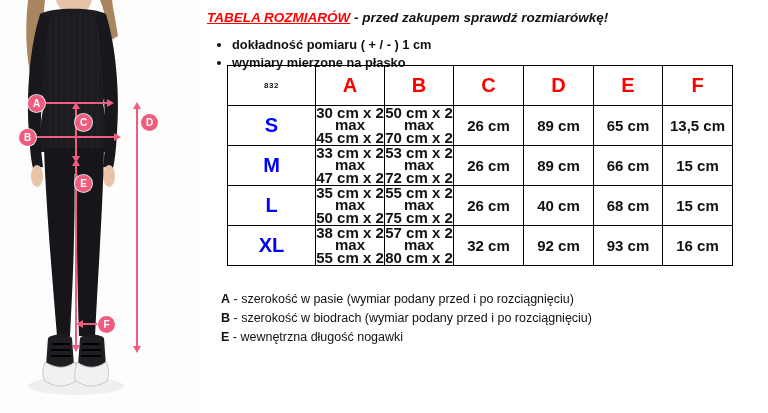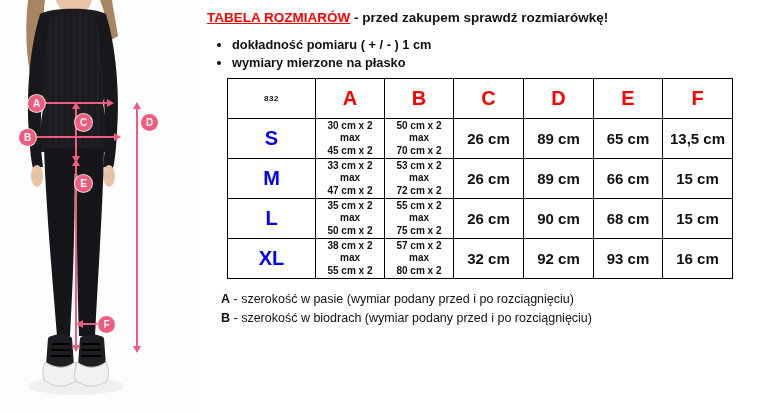--- a/index.html
+++ b/index.html
@@ -59,45 +59,45 @@
   .marker-a{left:28px;top:95px;}
   .marker-b{left:19px;top:129px;}
   .marker-c{left:75px;top:114px;}
   .marker-d{left:141px;top:114px;}
   .marker-e{left:75px;top:175px;}
   .marker-f{left:98px;top:316px;}
 
   
   .title{
     position:absolute;left:207px;top:10px;
-    font-size:13.5px;font-weight:bold;white-space:nowrap;
+    font-size:13.5px;font-weight:bold;white-space:nowrap;font-style:italic;
   }
   .title-red{color:var(--red);text-decoration:underline;}
 
   .bullets{
     position:absolute;left:210px;top:36px;margin:0;padding-left:22px;
     font-size:12.8px;font-weight:bold;line-height:18px;
   }
   .bullets li{margin:0;}
 
   .size-table{
-    position:absolute;left:227px;top:78px;
+    position:absolute;left:227px;top:65px;
     border-collapse:collapse;table-layout:fixed;
     font-weight:bold;
     padding-left:28px;
   }
   .size-table td,.size-table th{
     border:1px solid #000;text-align:center;vertical-align:middle;padding:0;
   }
   .size-table tr{height:40px;}
   .model-cell{font-size:8px;letter-spacing:.5px;}
   .col-letter{color:var(--red);font-size:20px;}
   .size-label{color:var(--blue);font-size:20px;}
   .val{font-size:15px;white-space:pre-line;}
-  .val.multi{font-size:10px;line-height:12.5px;}
+  .val.multi{font-size:15px;line-height:12.5px;}
 
   .legend{position:absolute;left:221px;top:290px;font-size:12.5px;}
   .legend-line{line-height:18.8px;white-space:nowrap;}
   .legend-letter{font-weight:bold;}
 </style>
 </head>
 <body>
 
 <div class="page">
 
@@ -212,21 +212,21 @@
       </tr>
       <tr>
         <td class="size-label">L</td>
         <td class="val multi">35 cm x 2
 max
 50 cm x 2</td>
         <td class="val multi">55 cm x 2
 max
 75 cm x 2</td>
         <td class="val">26 cm</td>
-        <td class="val">90 cm</td>
+        <td class="val">40 cm</td>
         <td class="val">68 cm</td>
         <td class="val">15 cm</td>
       </tr>
       <tr>
         <td class="size-label">XL</td>
         <td class="val multi">38 cm x 2
 max
 55 cm x 2</td>
         <td class="val multi">57 cm x 2
 max
@@ -235,15 +235,16 @@
         <td class="val">92 cm</td>
         <td class="val">93 cm</td>
         <td class="val">16 cm</td>
       </tr>
     </tbody>
   </table>
 
   <div class="legend">
     <div class="legend-line"><span class="legend-letter">A</span><span> - </span><span>szerokość w pasie (wymiar podany przed i po rozciągnięciu)</span></div>
     <div class="legend-line"><span class="legend-letter">B</span><span> - </span><span>szerokość w biodrach (wymiar podany przed i po rozciągnięciu)</span></div>
+    <div class="legend-line"><span class="legend-letter">E</span><span> - </span><span>wewnętrzna długość nogawki</span></div>
   </div>
 
 </div>
 
 </body></html>

